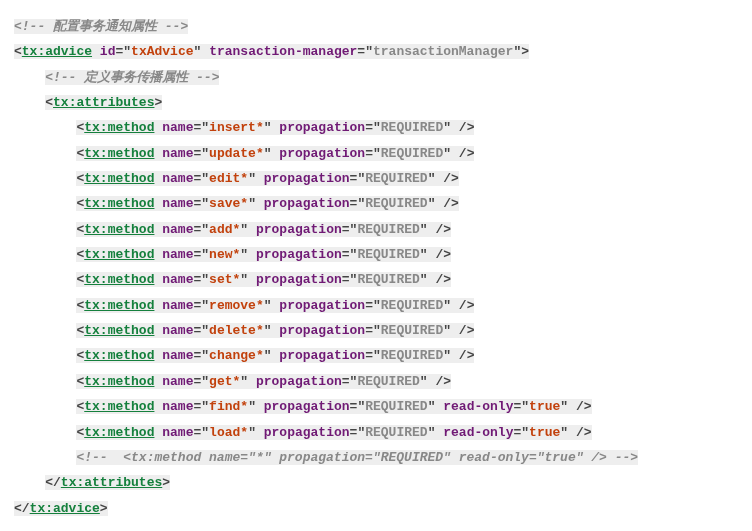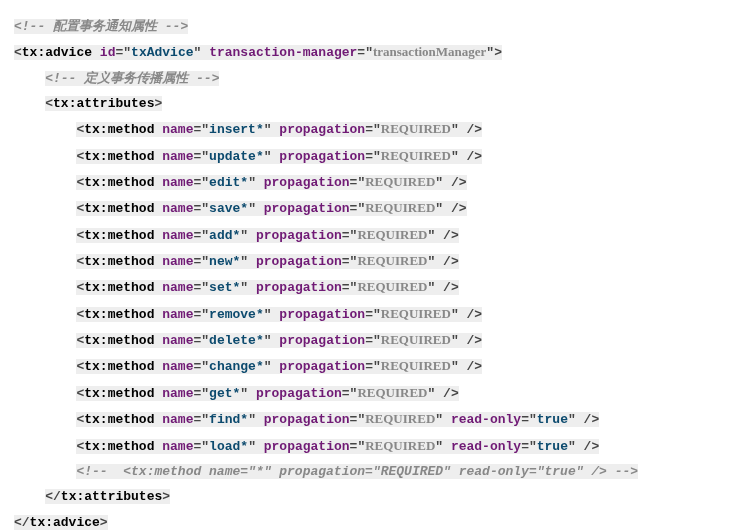--- a/index.html
+++ b/index.html
@@ -17,24 +17,24 @@
   }
   .hl {
     background: #eeeeee;
     margin-top: 8px;
   }
   .comment {
     color: #888888;
     font-style: italic;
   }
   .punct { color: #444444; }
-  .tag { color: #000000; }            
+  .tag { color: #15803d; text-decoration: underline; }            
   .attr-name { color: #701a75; }      
-  .attr-val { color: #0c4a6e; }       
-  .attr-val-lit { color: #888888; font-family: Liberation Serif, serif; }   
+  .attr-val { color: #c2410c; }       
+  .attr-val-lit { color: #888888; }   
   .eq { color: #444444; }
 </style>
 </head>
 <body>
 
 <div class="code" id="code-root"><span class="hl"><span class="comment">&lt;!-- 配置事务通知属性 --&gt;</span></span>
 <span class="hl"><span class="punct">&lt;</span><span class="tag">tx:advice</span> <span class="attr-name">id</span><span class="eq">=</span><span class="punct">"</span><span class="attr-val">txAdvice</span><span class="punct">"</span> <span class="attr-name">transaction-manager</span><span class="eq">=</span><span class="punct">"</span><span class="attr-val-lit">transactionManager</span><span class="punct">"</span><span class="punct">&gt;</span></span>
     <span class="hl"><span class="comment">&lt;!-- 定义事务传播属性 --&gt;</span></span>
     <span class="hl"><span class="punct">&lt;</span><span class="tag">tx:attributes</span><span class="punct">&gt;</span></span>
         <span class="hl"><span class="punct">&lt;</span><span class="tag">tx:method</span> <span class="attr-name">name</span><span class="eq">=</span><span class="punct">"</span><span class="attr-val">insert*</span><span class="punct">"</span> <span class="attr-name">propagation</span><span class="eq">=</span><span class="punct">"</span><span class="attr-val-lit">REQUIRED</span><span class="punct">"</span> <span class="punct">/&gt;</span></span>

